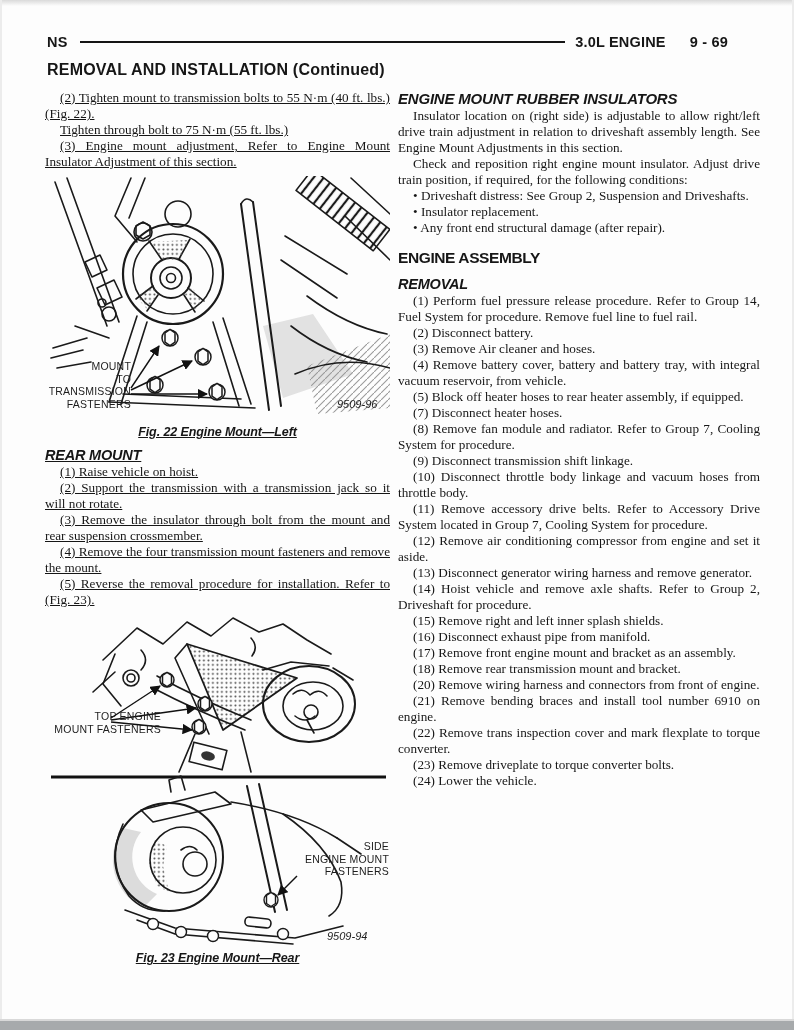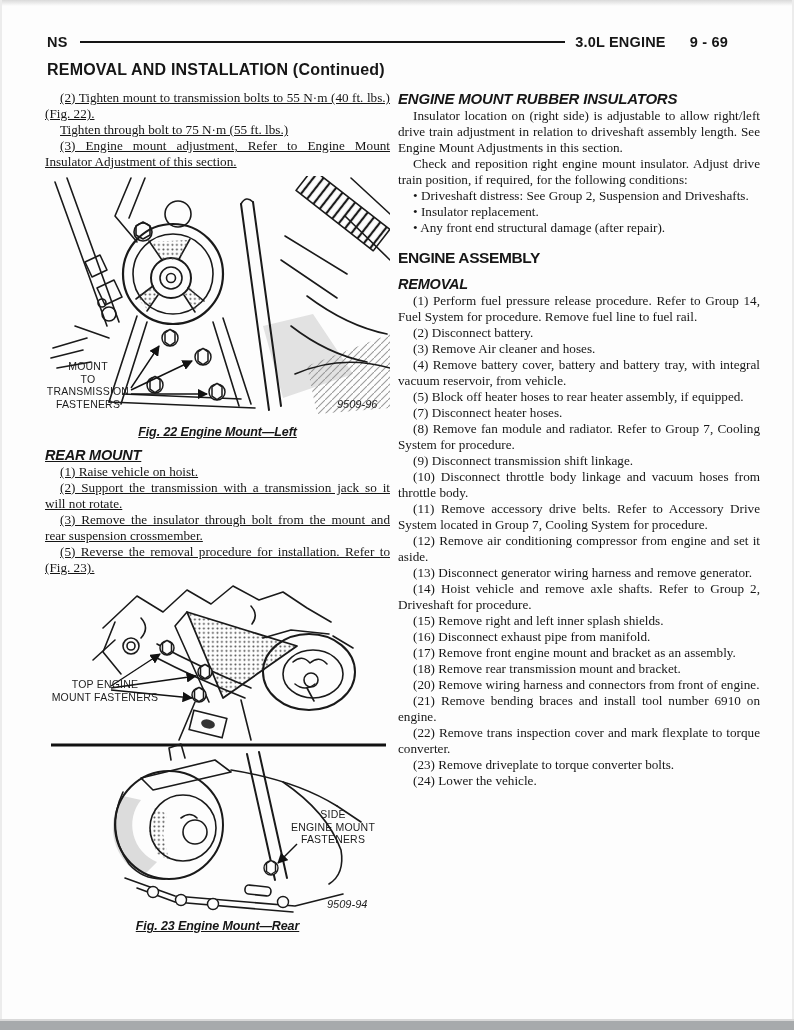--- a/index.html
+++ b/index.html
@@ -51,21 +51,21 @@
   h4.sub-head{
     margin:8px 0 1px 0;
     font-family:"Liberation Sans", sans-serif;font-weight:bold;font-style:italic;
     font-size:14.5px;letter-spacing:-0.2px;
   }
   .fig{position:relative;margin-top:6px;}
   .fig svg{display:block;}
   .fig-callout{
     position:absolute;
     font-family:"Liberation Sans", sans-serif;font-size:10.5px;line-height:12.5px;
-    text-align:center;white-space:pre-line;color:#1d1d1d;letter-spacing:.2px;
+    text-align:right;white-space:pre-line;color:#1d1d1d;letter-spacing:.2px;
   }
   .fig-code{
     position:absolute;
     font-family:"Liberation Sans", sans-serif;font-style:italic;font-size:11px;color:#1d1d1d;
   }
   .fig-caption{
     text-align:center;margin:3px 0 6px 0;
     font-family:"Liberation Sans", sans-serif;font-weight:bold;font-style:italic;
     font-size:12.5px;letter-spacing:-0.1px;
   }
@@ -193,20 +193,21 @@
 TRANSMISSION
 FASTENERS</div>
     <div class="fig-code" style="left:292px;top:222px;">9509-96</div>
   </div>
   <div class="fig-caption">Fig. 22 Engine Mount—Left</div>
 
   <h4 class="sub-head">REAR MOUNT</h4>
   <p class="body-text">(1) Raise vehicle on hoist.</p>
   <p class="body-text">(2) Support the transmission with a transmission jack so it will not rotate.</p>
   <p class="body-text">(3) Remove the insulator through bolt from the mount and rear suspension crossmember.</p>
+  <p class="body-text">(4) Remove the four transmission mount fasteners and remove the mount.</p>
   <p class="body-text">(5) Reverse the removal procedure for installation. Refer to (Fig. 23).</p>
 
   <div class="fig" style="height:334px;">
     <svg width="345" height="334" viewBox="0 0 345 334">
       <defs>
         <pattern id="stip2" width="4.5" height="4.5" patternUnits="userSpaceOnUse">
           <circle cx="1.4" cy="1.4" r="1" fill="#4a4a4a"></circle>
         </pattern>
         <marker id="arrow2" viewBox="0 0 10 10" refX="9" refY="5" markerWidth="7.5" markerHeight="7.5" orient="auto-start-reverse">
           <path d="M0,0 L10,5 L0,10 z" fill="#111"></path>

